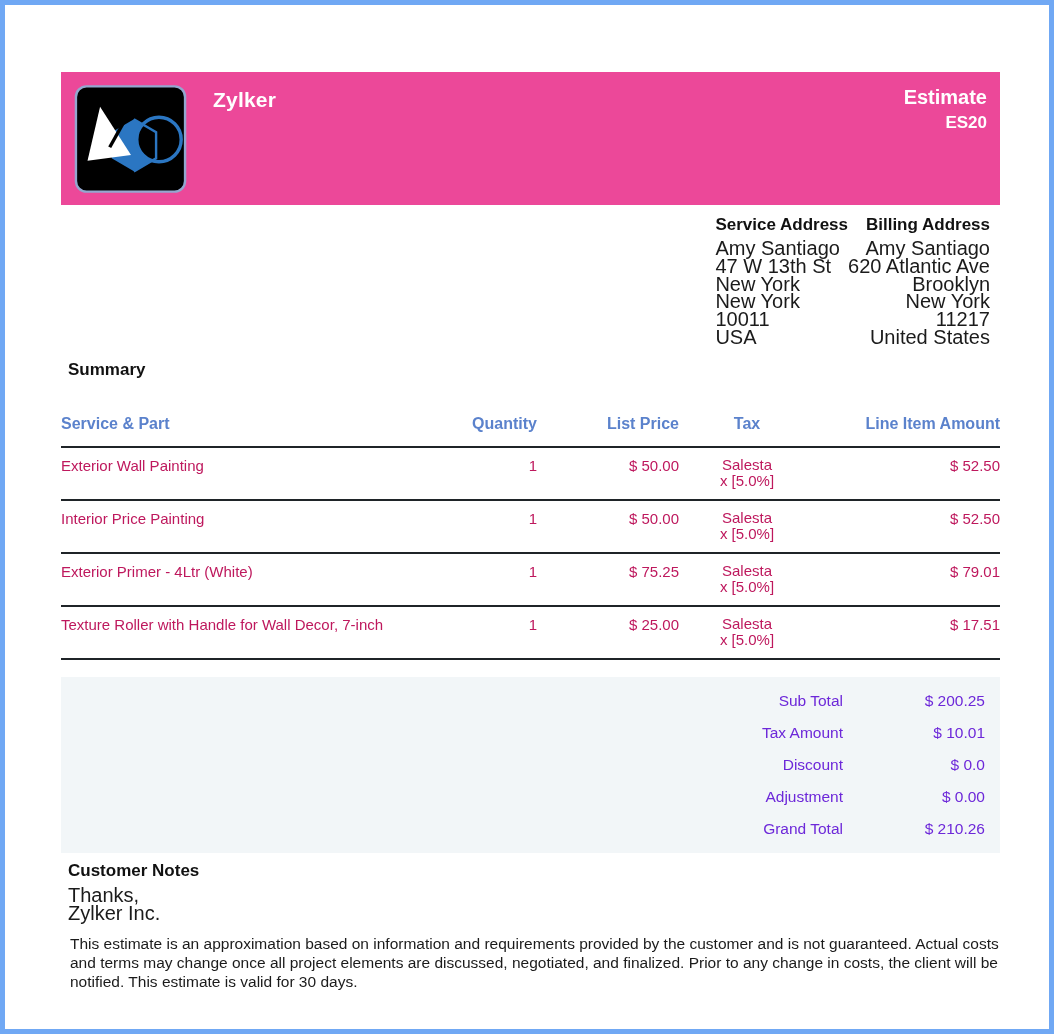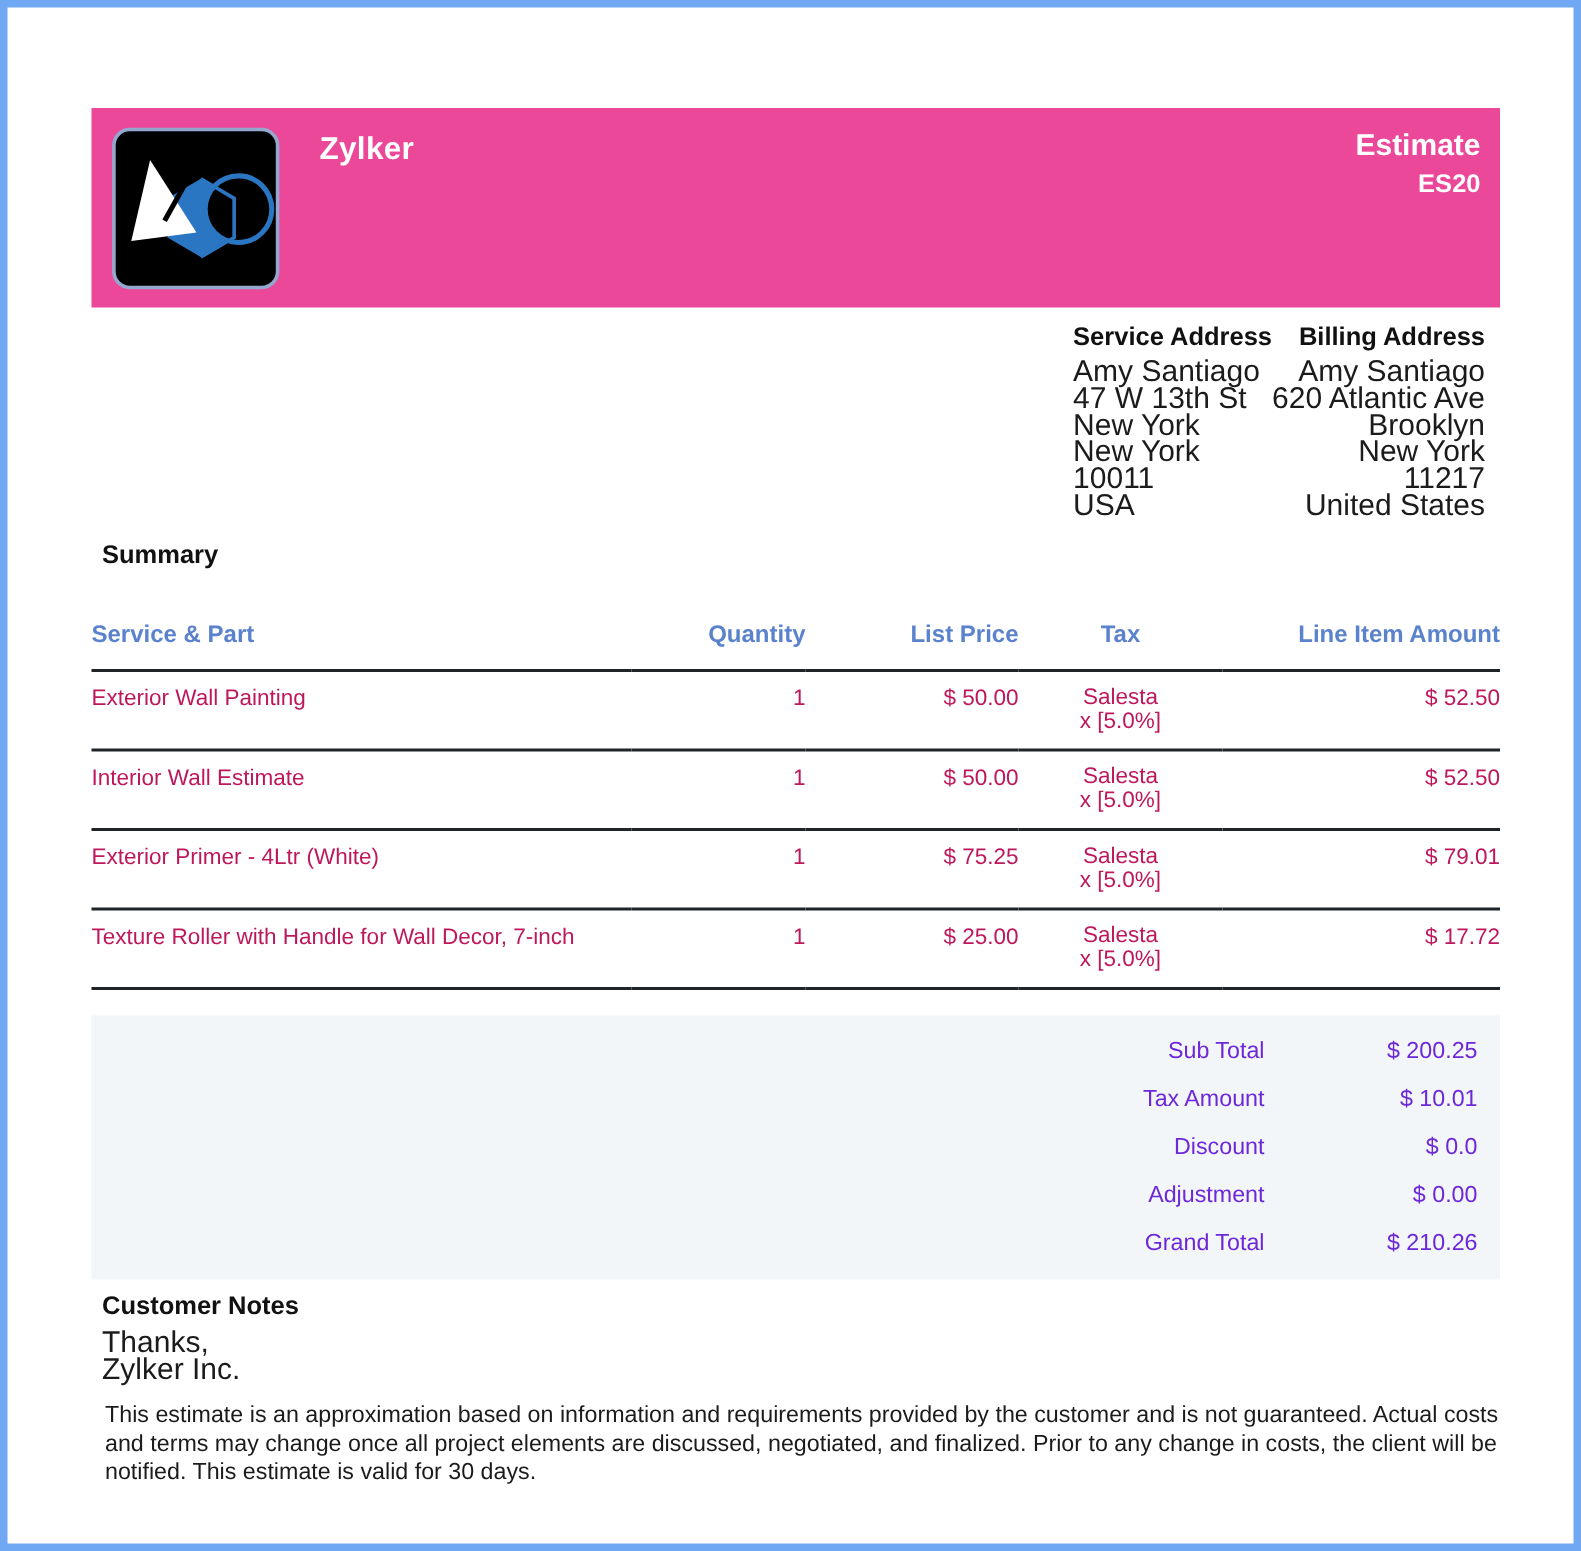--- a/index.html
+++ b/index.html
@@ -152,21 +152,21 @@
           <td class="cell-service">Exterior Wall Painting</td>
           <td class="cell-num">1</td>
           <td class="cell-num">$ 50.00</td>
           <td class="cell-tax">
               <span>Salesta</span>
               <span>x [5.0%]</span>
             </td>
           <td class="cell-amount">$ 52.50</td>
         </tr>
         <tr>
-          <td class="cell-service">Interior Wall Estimate</td>
+          <td class="cell-service">Interior Price Painting</td>
           <td class="cell-num">1</td>
           <td class="cell-num">$ 50.00</td>
           <td class="cell-tax">
               <span>Salesta</span>
               <span>x [5.0%]</span>
             </td>
           <td class="cell-amount">$ 52.50</td>
         </tr>
         <tr>
           <td class="cell-service">Exterior Primer - 4Ltr (White)</td>
@@ -179,21 +179,21 @@
           <td class="cell-amount">$ 79.01</td>
         </tr>
         <tr>
           <td class="cell-service">Texture Roller with Handle for Wall Decor, 7-inch</td>
           <td class="cell-num">1</td>
           <td class="cell-num">$ 25.00</td>
           <td class="cell-tax">
               <span>Salesta</span>
               <span>x [5.0%]</span>
             </td>
-          <td class="cell-amount">$ 17.72</td>
+          <td class="cell-amount">$ 17.51</td>
         </tr>
       </tbody>
     </table>
 
     <div class="totals">
       <div class="trow">
         <span class="tlabel">Sub Total</span>
         <span class="tvalue">$ 200.25</span>
       </div>
       <div class="trow">

